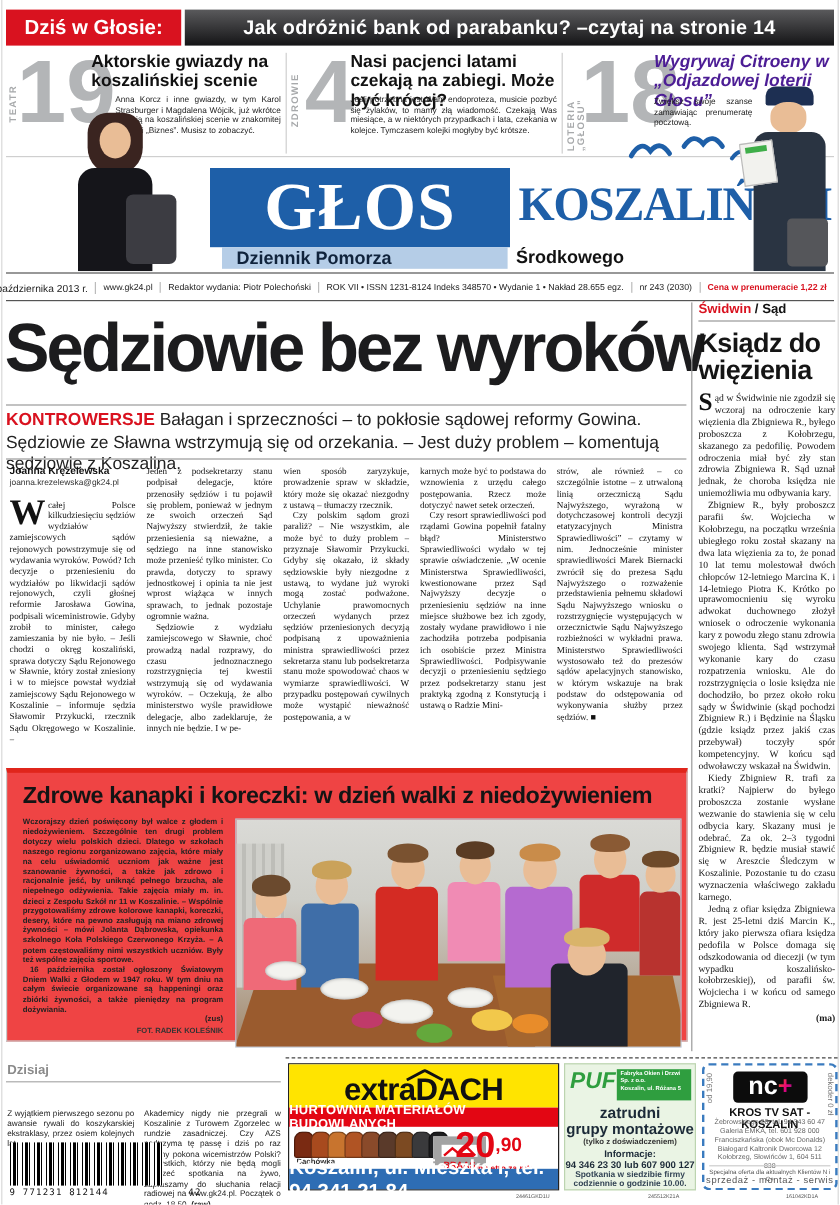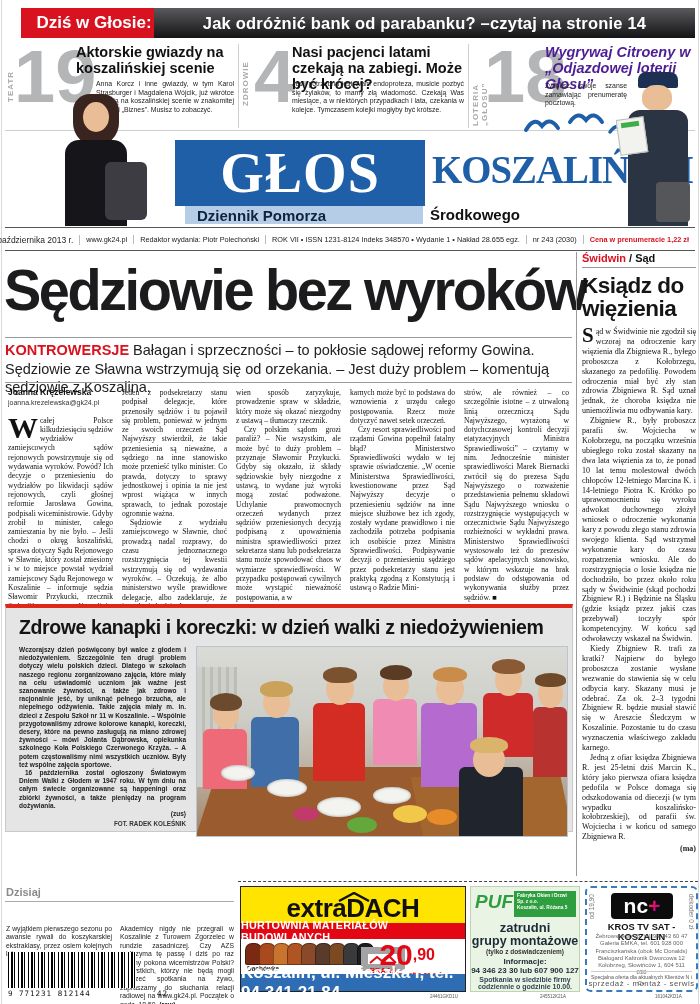--- a/index.html
+++ b/index.html
@@ -1,21 +1,21 @@
 <!DOCTYPE html>
 <html lang="pl"><head>
 <meta charset="utf-8">
 <style>
   html,body{margin:0;padding:0;background:#fff;}
   .page{position:relative;width:700px;height:1004px;background:#fff;overflow:hidden;
         font-family:"Liberation Sans",sans-serif;color:#1a1a1a;}
   .edge{position:absolute;top:0;bottom:0;width:1px;background:#d9d9d9;}
   
   .topbar-label{position:absolute;left:5px;top:8px;width:146px;height:30px;background:#d9121f;
-        color:#fff;font-weight:bold;font-size:17px;display:flex;align-items:center;justify-content:center;margin-left:16px;}
+        color:#fff;font-weight:bold;font-size:17px;display:flex;align-items:center;justify-content:center;}
   .topbar-banner{position:absolute;left:154px;top:8px;width:541px;height:30px;
         background:linear-gradient(#5a5a5c,#141416);color:#fff;font-weight:bold;font-size:16.5px;
         display:flex;align-items:center;justify-content:center;letter-spacing:.2px;}
   
   .vlabel{position:absolute;writing-mode:vertical-rl;transform:rotate(180deg);
         font-size:8px;font-weight:bold;color:#a7a9ab;letter-spacing:1px;}
   .tnum{position:absolute;font-size:74px;font-weight:bold;color:#b3b5b7;line-height:62px;font-family:"Liberation Sans",sans-serif;}
   .ttitle{position:absolute;font-size:14.5px;font-weight:bold;line-height:16px;color:#111;}
   .ttitle.red{color:#4c1d95;font-style:italic;}
   .tbody{position:absolute;font-size:6.9px;line-height:8.6px;color:#222;text-align:justify;}
@@ -61,22 +61,22 @@
   
   .sb-rule-v{position:absolute;left:576px;top:252px;width:1px;height:624px;background:#9a9a9a;}
   .sidebar{position:absolute;left:582px;top:252px;width:114px;}
   .sb-kick{font-size:11px;font-weight:bold;color:#111;}
   .sb-kick .loc{color:#d9121f;}
   .sb-kick-rule{height:1px;background:#999;margin:3px 0 6px;}
   .sb-head{font-size:22.5px;font-weight:bold;line-height:23px;color:#151515;letter-spacing:-.5px;margin-bottom:7px;}
   .sb-body{font-family:"Liberation Serif",serif;font-size:8px;line-height:9.9px;text-align:justify;color:#111;}
   .sb-sign{font-family:"Liberation Serif",serif;font-weight:bold;font-size:8px;text-align:right;margin-top:2px;}
   
-  .pbox{position:absolute;left:5px;top:604px;width:568px;height:228px;box-sizing:border-box;
-        border:1px solid #c9c9c9;border-top:4px solid #e0251b;background:#e5e5e5;}
+  .pbox{position:absolute;left:5px;top:640px;width:568px;height:228px;box-sizing:border-box;
+        border:1px solid #c9c9c9;border-top:4px solid #e0251b;background:#ef4444;}
   .pbox-head{position:absolute;left:13px;top:8px;width:545px;font-size:19.5px;font-weight:bold;
         letter-spacing:-.4px;color:#141414;}
   .pbox-txt{position:absolute;left:13px;top:38px;width:167px;font-size:6.5px;line-height:8.2px;
         font-weight:bold;text-align:justify;color:#222;}
   .pbox-sign{text-align:right;font-weight:bold;}
   .pbox-credit{text-align:right;font-weight:bold;font-size:6.3px;color:#333;margin-top:2px;}
   .pphoto{position:absolute;left:190px;top:38px;width:370px;height:189px;border:1px solid #b9c4d2;
         background:linear-gradient(#dadad6 0%,#cfcfc9 35%,#b9ac9c 70%,#a08568 100%);overflow:hidden;}
   .kid-head{border-radius:50%;background:#e9bd96;}
   .kid-hair{border-radius:50% 50% 40% 40%;}

